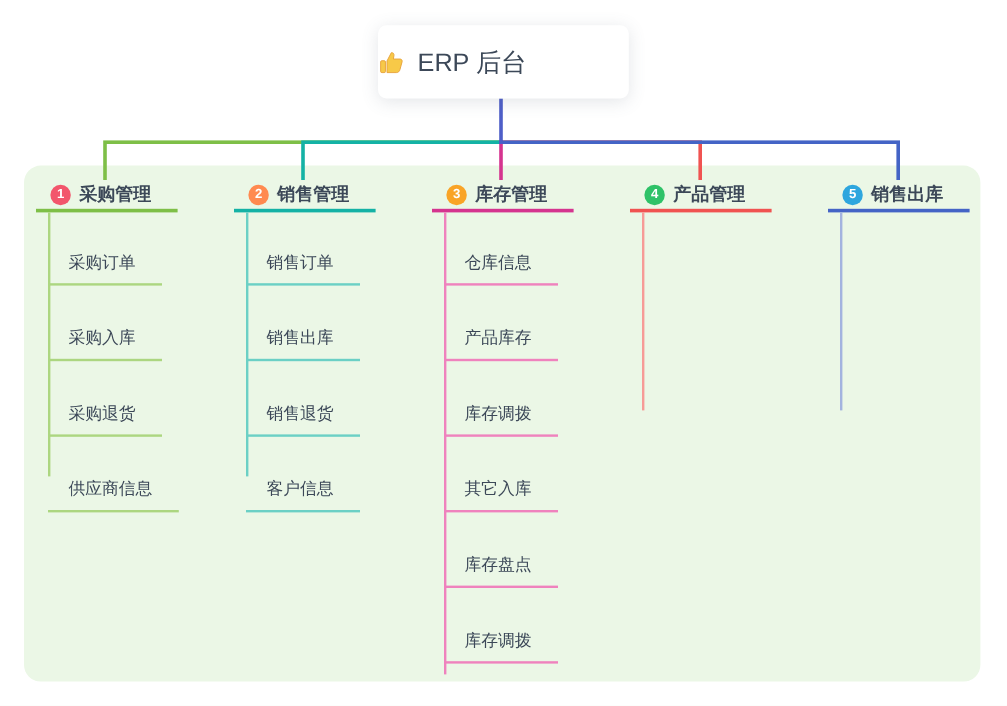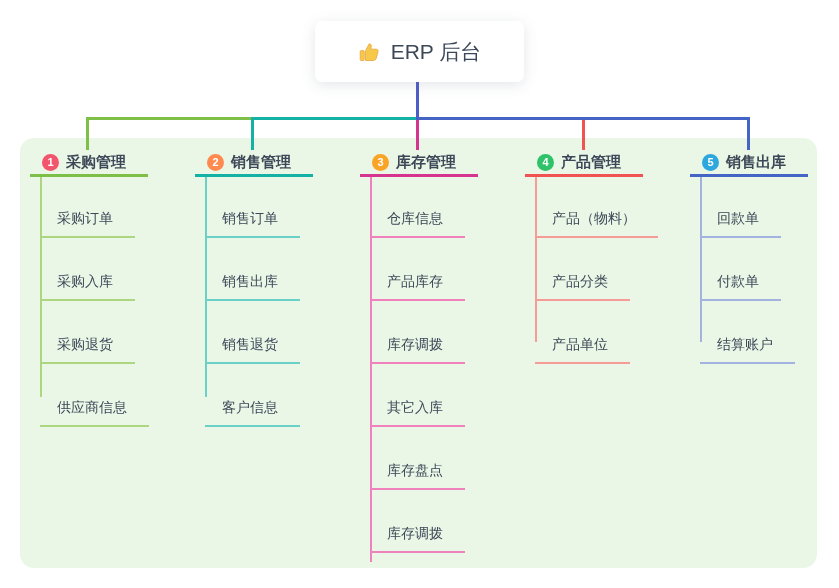--- a/index.html
+++ b/index.html
@@ -3,21 +3,21 @@
 <meta charset="utf-8">
 <style>
   html,body{margin:0;padding:0;background:#ffffff;}
   body{font-family:"Liberation Sans","DejaVu Sans",sans-serif;}
   #canvas{position:relative;width:839px;height:588px;background:#ffffff;overflow:hidden;}
 
   .panel{position:absolute;left:20px;top:138px;width:797px;height:430px;border-radius:14px;}
 
   .root-card{position:absolute;left:315px;top:21px;width:209px;height:61px;background:#ffffff;
     border-radius:7px;box-shadow:0 3px 14px rgba(90,100,120,.16);display:flex;align-items:center;
-    justify-content:center;gap:9px;font-size:21px;font-weight:500;z-index:3;}
+    gap:9px;font-size:21px;font-weight:500;z-index:3;}
   .root-card svg{display:block;}
 
   .line{position:absolute;}
   .h-seg{height:3px;top:117px;}
   .drop{width:3px;top:120px;height:30px;}
   .root-vert{width:3px;left:416px;top:82px;height:38px;}
 
   .col{position:absolute;top:150px;width:max-content;}
   .branch-header{width:106px;height:24px;padding-left:12px;border-bottom:3px solid;
     display:flex;align-items:center;gap:7px;font-size:15px;font-weight:600;cursor:default;}
@@ -127,44 +127,22 @@
           </li>
           <li style="border-bottom-color: rgb(239, 130, 189);"></li>
         </ul>
       </div>
       <div class="col" style="left: 525px;">
         <div class="branch-header" style="border-bottom-color: rgb(240, 83, 81);">
           <span class="badge" style="background: rgb(47, 194, 104);">4</span>
           <span>产品管理</span>
         </div>
         <div class="spine" style="background: rgb(247, 155, 151); height: 165px;"></div>
-        <ul>
-          <li style="border-bottom-color: rgb(247, 155, 151);">
-            <span>产品（物料）</span>
-          </li>
-          <li style="border-bottom-color: rgb(247, 155, 151);">
-            <span>产品分类</span>
-          </li>
-          <li style="border-bottom-color: rgb(247, 155, 151);">
-            <span>产品单位</span>
-          </li>
-        </ul>
       </div>
       <div class="col" style="left: 690px;">
         <div class="branch-header" style="border-bottom-color: rgb(68, 100, 198);">
           <span class="badge" style="background: rgb(46, 166, 222);">5</span>
           <span>销售出库</span>
         </div>
         <div class="spine" style="background: rgb(163, 179, 223); height: 165px;"></div>
-        <ul>
-          <li style="border-bottom-color: rgb(163, 179, 223);">
-            <span>回款单</span>
-          </li>
-          <li style="border-bottom-color: rgb(163, 179, 223);">
-            <span>付款单</span>
-          </li>
-          <li style="border-bottom-color: rgb(163, 179, 223);">
-            <span>结算账户</span>
-          </li>
-        </ul>
       </div>
     </div>
 </div>
 
 </body></html>

